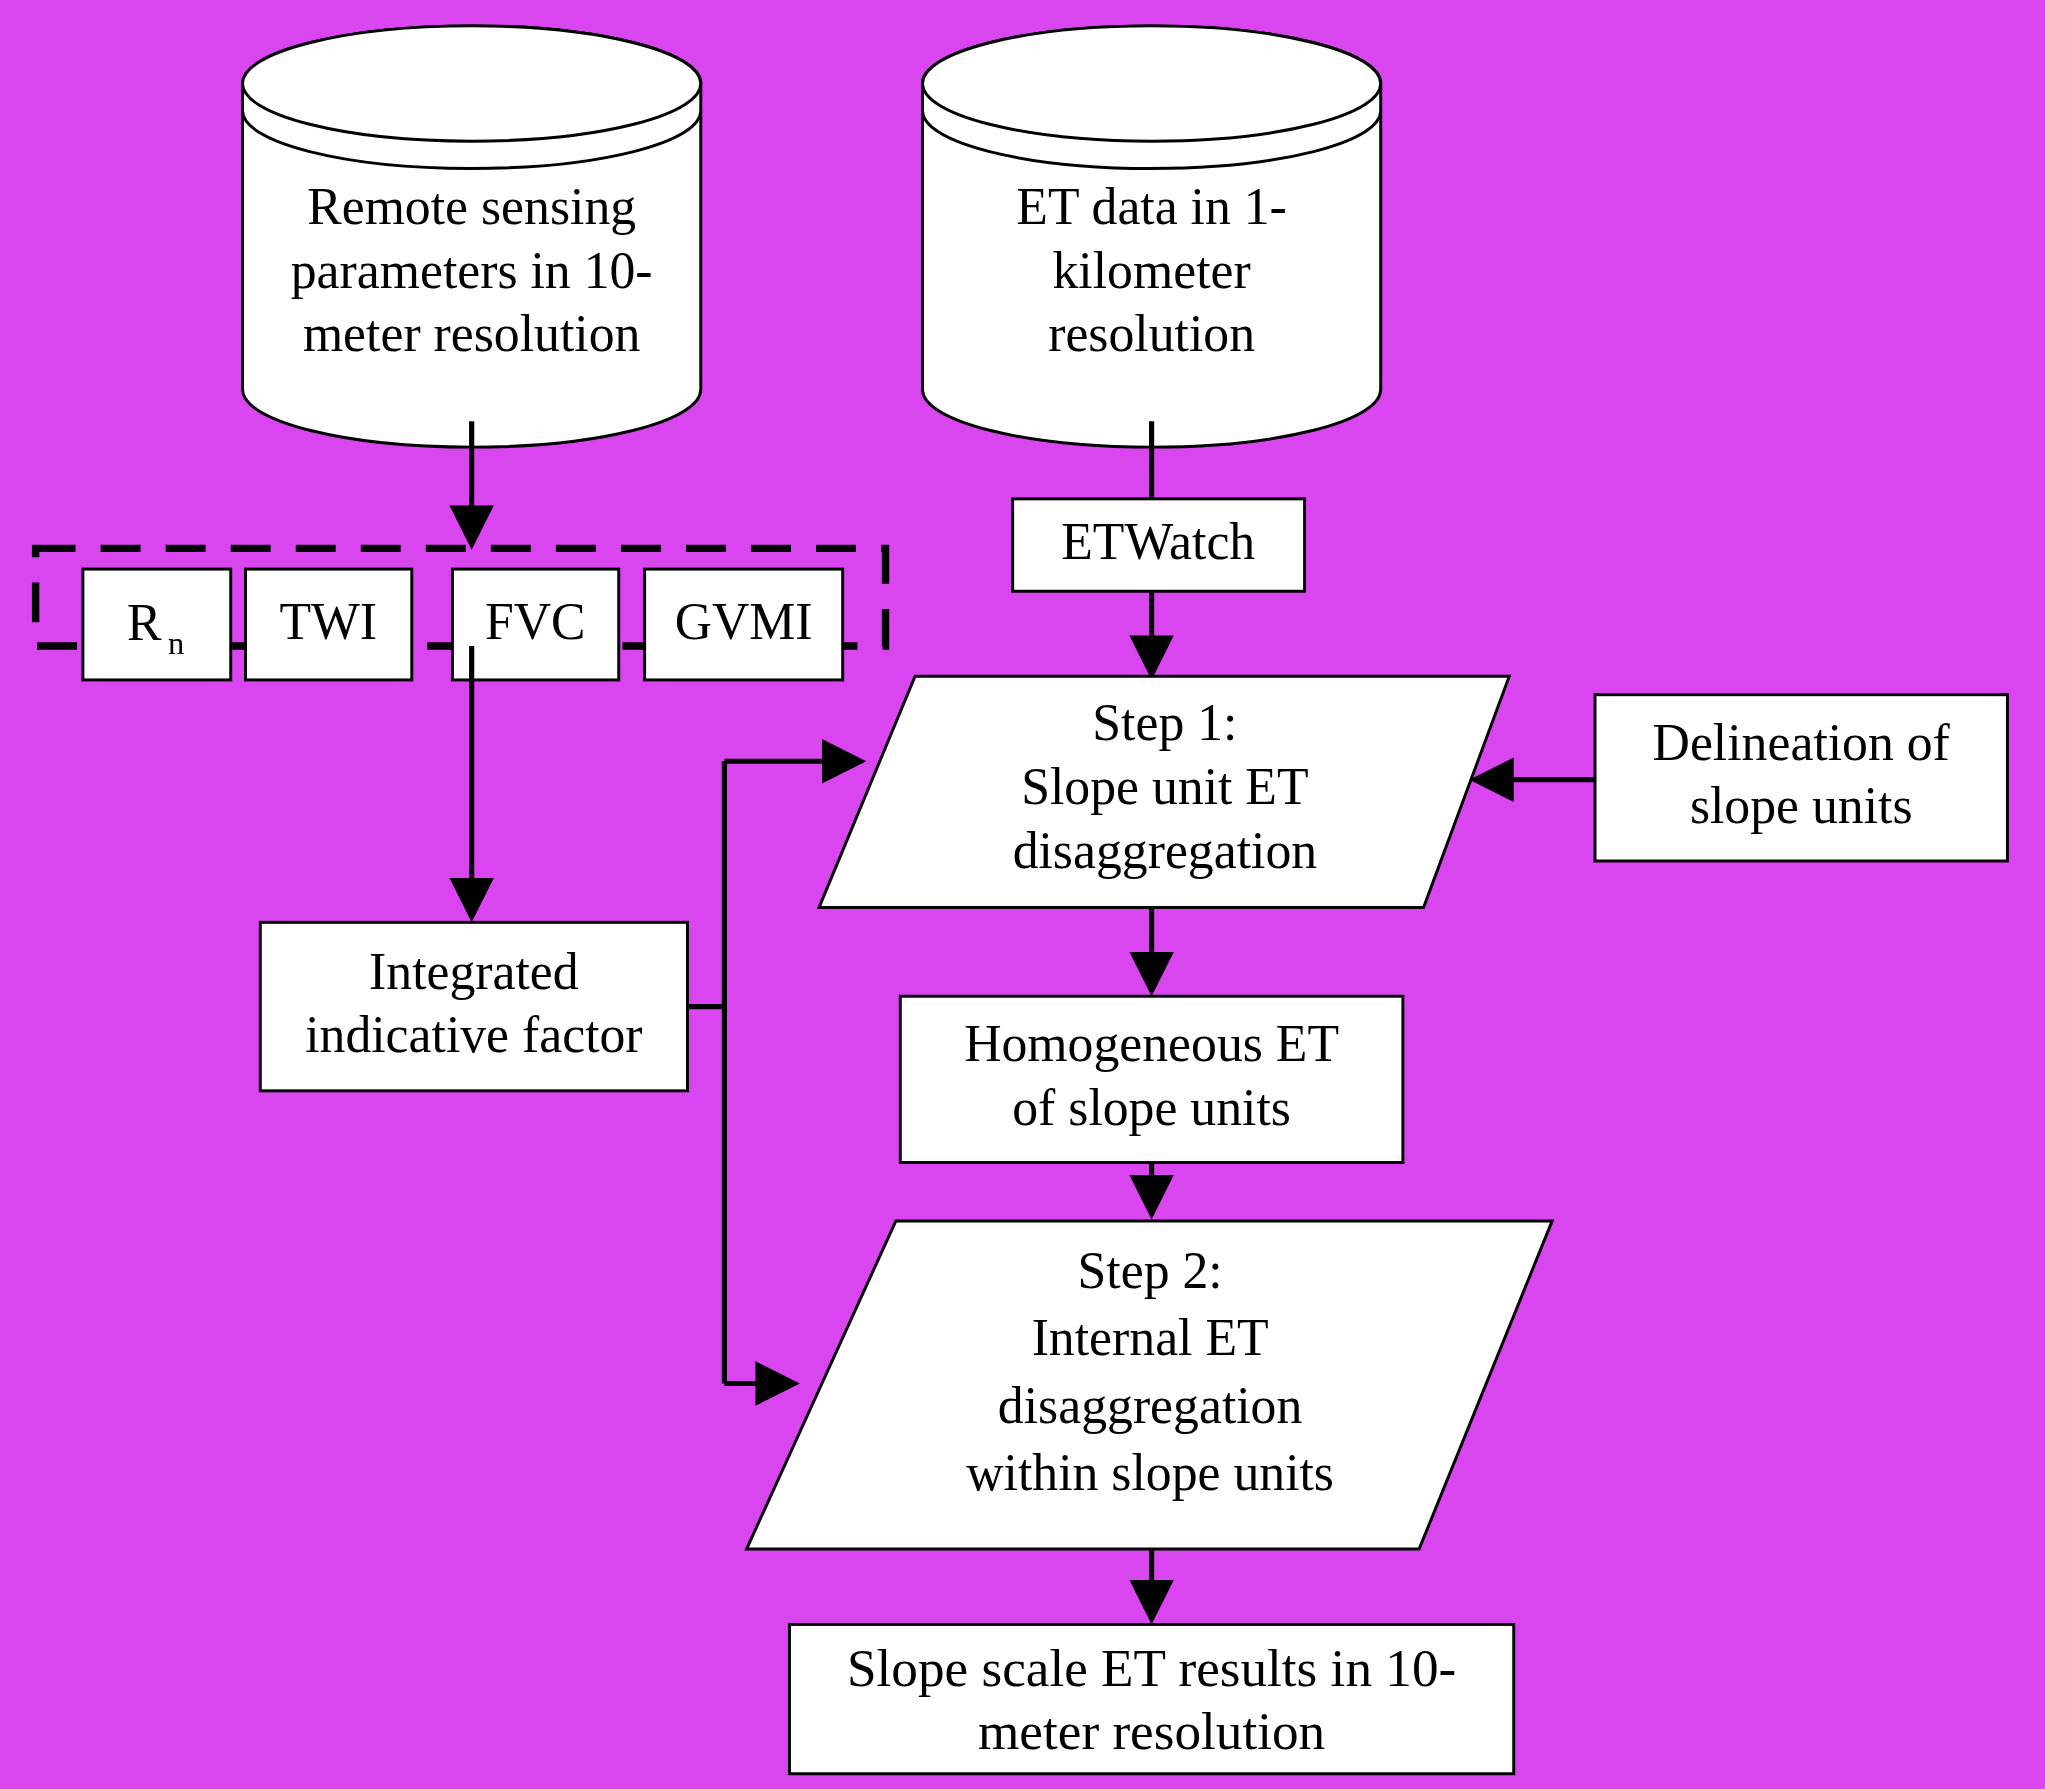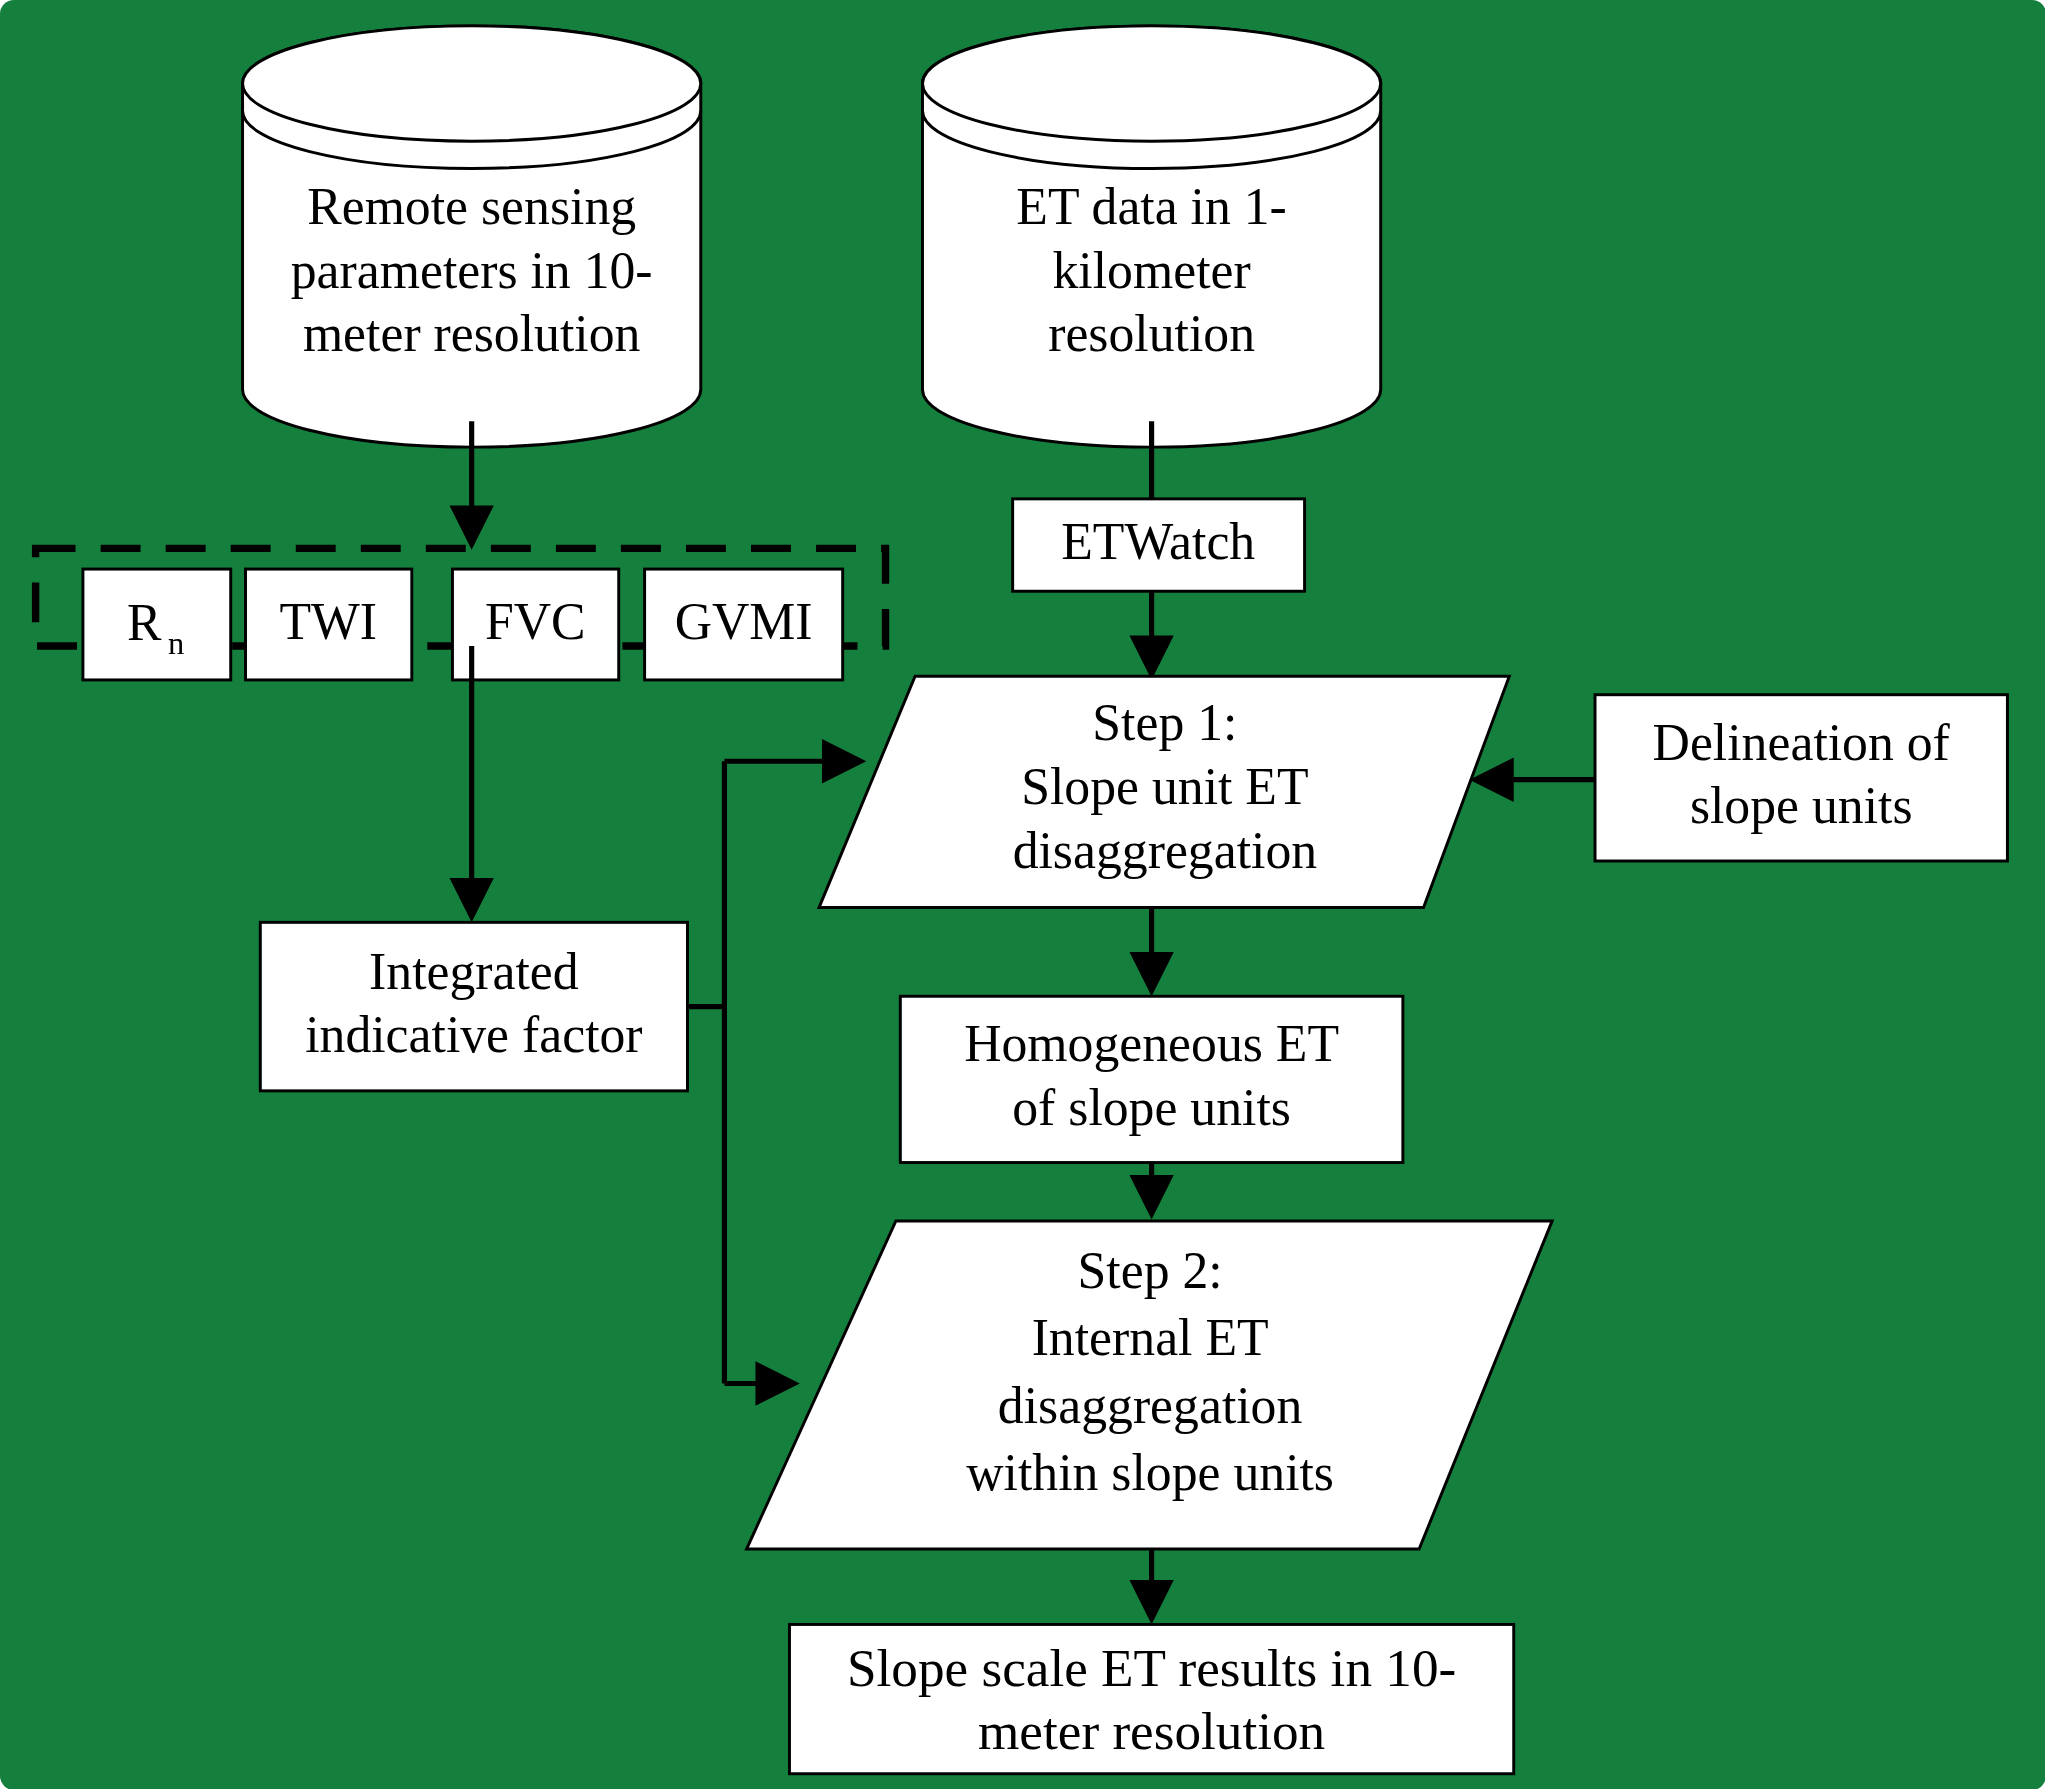--- a/index.html
+++ b/index.html
@@ -10,22 +10,21 @@
   body {
     width: 2046px;
     height: 1790px;
     font-family: "Liberation Serif", "DejaVu Serif", serif;
     overflow: hidden;
   }
   #diagram-root {
     position: relative;
     width: 2046px;
     height: 1790px;
-    background: #15803d;
-    border-radius: 14px;
+    background: #d946ef;
   }
   svg#flow {
     position: absolute;
     top: 0;
     left: 0;
     width: 2046px;
     height: 1790px;
   }
   .shape-stroke {
     fill: #ffffff;

